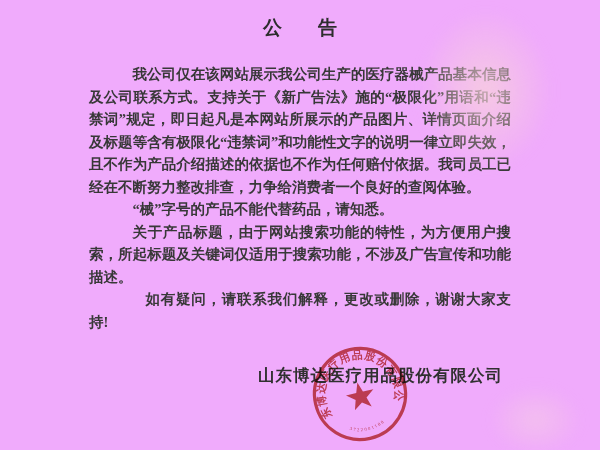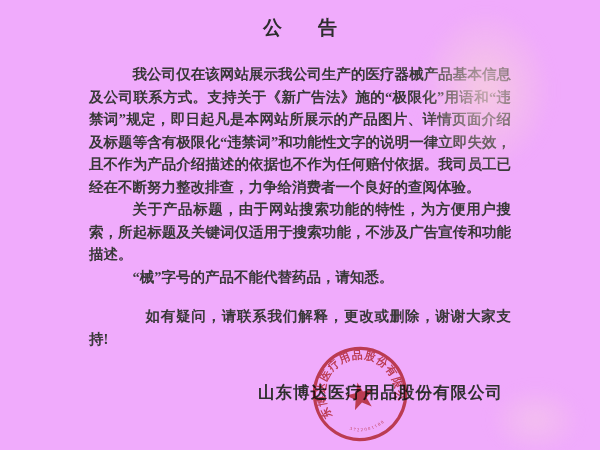--- a/index.html
+++ b/index.html
@@ -44,21 +44,21 @@
     width: 422px;
     margin: 21px auto 0;
     font-size: 14.5px;
     line-height: 22.5px;
     font-weight: 600;
     color: #383838;
     text-align: justify;
     text-justify: inter-ideograph;
   }
   .content p { margin: 0; text-indent: 3em; }
-  .content p.note { margin-top: 17px; text-indent: 3.9em; }
+  .content p.note { text-indent: 3.9em; }
   .signature { margin-top: 31px; text-align: right; }
   .sig-company {
     font-size: 16.5px;
     line-height: 24px;
     letter-spacing: 1px;
     font-weight: 600;
     color: #303030;
     padding-right: 8px;
   }
   .seal {
@@ -79,22 +79,22 @@
 
 <div class="page">
 
   <div class="smudge-top"></div>
   <div class="smudge-bottom"></div>
 
   <h1 class="title">公　告</h1>
 
   <div class="content">
     <p>我公司仅在该网站展示我公司生产的医疗器械产品基本信息及公司联系方式。支持关于《新广告法》施的“极限化”用语和“违禁词”规定，即日起凡是本网站所展示的产品图片、详情页面介绍及标题等含有极限化“违禁词”和功能性文字的说明一律立即失效，且不作为产品介绍描述的依据也不作为任何赔付依据。我司员工已经在不断努力整改排查，力争给消费者一个良好的查阅体验。</p>
+    <p>“械”字号的产品不能代替药品，请知悉。</p>
     <p>关于产品标题，由于网站搜索功能的特性，为方便用户搜索，所起标题及关键词仅适用于搜索功能，不涉及广告宣传和功能描述。</p>
-    <p>“械”字号的产品不能代替药品，请知悉。</p>
     <p class="note">如有疑问，请联系我们解释，更改或删除，谢谢大家支持!</p>
 
     <div class="signature">
       <div class="sig-company">山东博达医疗用品股份有限公司</div>
 
     </div>
   </div>
 
   <div class="seal">
     <svg viewBox="0 0 100 100" xmlns="http://www.w3.org/2000/svg">

